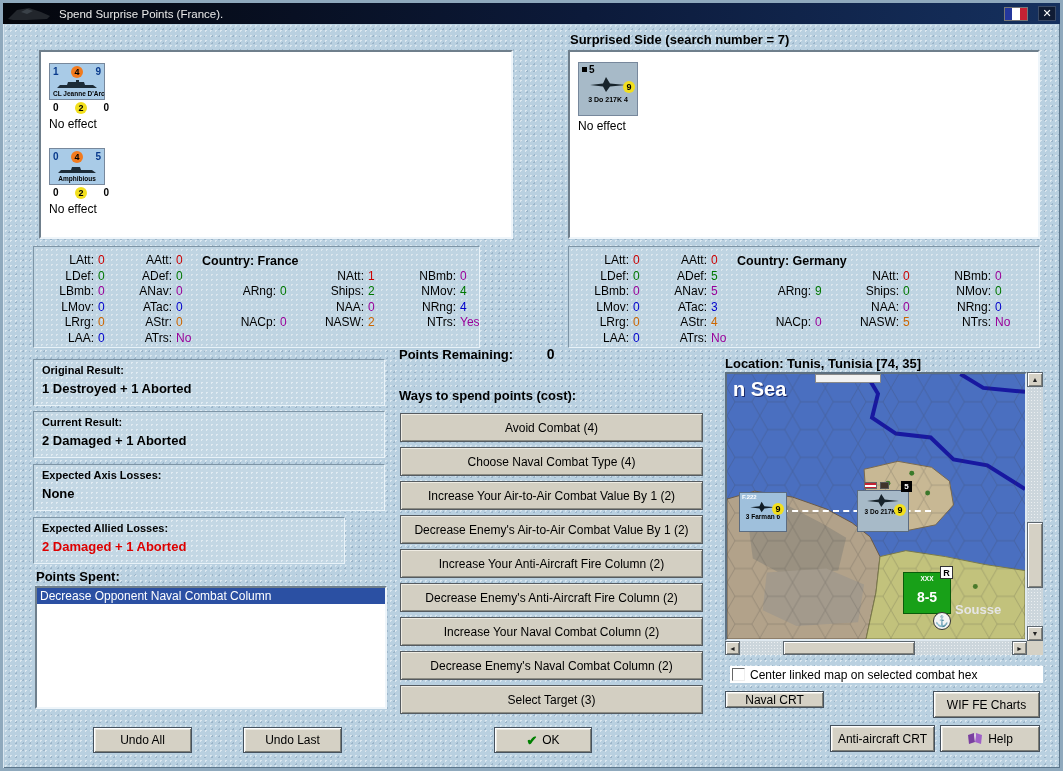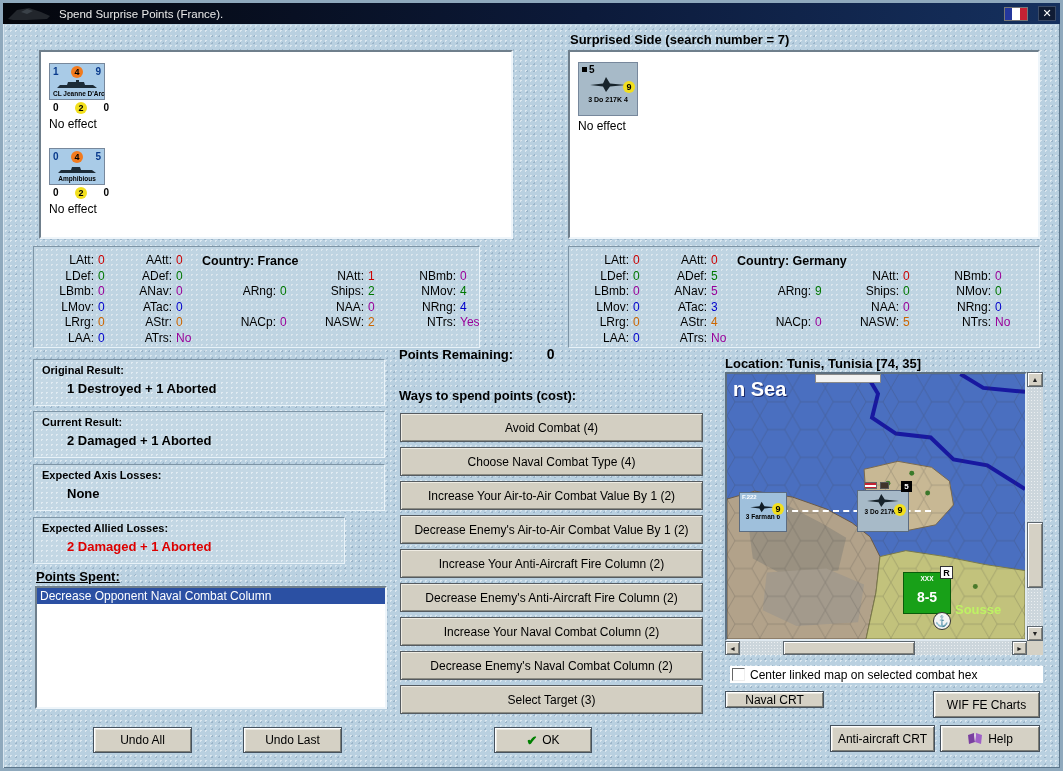--- a/index.html
+++ b/index.html
@@ -20,21 +20,21 @@
   .closebox{width:18px;height:15px;display:flex;align-items:center;justify-content:center;
     color:#fff;font-size:11px;cursor:default;border:1px solid #3a4a66;background:#101c34;}
   
   .hdr{position:absolute;font-weight:bold;font-size:13px;color:#000;}
   .whitebox{position:absolute;background:#fff;border:2px solid;border-color:#6f7f8c #eef5fa #eef5fa #6f7f8c;}
   .info-panel{position:absolute;border:1px solid;border-color:#7e95a6 #e8f2f8 #e8f2f8 #7e95a6;
     background-color:#c3d7e4;
     background-image:radial-gradient(rgba(255,255,255,.5) 1px,transparent 1px);background-size:5px 5px;
     padding:4px 8px;}
   .info-panel .lab{font-weight:bold;font-size:11px;}
-  .info-panel .val{font-weight:bold;font-size:13px;margin-top:5px;margin-left:25px;}
+  .info-panel .val{font-weight:bold;font-size:13px;margin-top:5px;}
   .val.red{color:#dd0000;}
   .btn{position:absolute;background:#d5d1c5;border:1px solid #46525e;color:#000;font-size:12px;
     box-shadow:inset 1px 1px 0 #ffffff,inset -1px -1px 0 #7d7d75,inset 2px 2px 0 #ece9e0;
     display:flex;align-items:center;justify-content:center;cursor:default;white-space:nowrap;}
   .way-col{position:absolute;left:397px;top:410px;width:303px;display:flex;flex-direction:column;gap:5px;}
   .way-btn{position:relative;height:29px;width:100%;background:#d3cfc2;border:1px solid #555b60;
     box-shadow:inset 1px 1px 0 #efece3,inset -1px -1px 0 #8d8d84;
     font-size:12px;display:flex;align-items:center;justify-content:center;white-space:nowrap;}
   
   .stats-box{position:absolute;display:grid;grid-template-columns:78px 78px 104px 88px 92px;
@@ -86,21 +86,21 @@
   .cube5{position:absolute;right:-4px;top:-10px;width:11px;height:11px;background:#000;color:#fff;
     font-size:8px;font-weight:bold;display:flex;align-items:center;justify-content:center;}
   .plane{display:block;margin:1px auto 0;}
   .mapcirc{position:absolute;right:2px;top:14px;}
   .mc-green{left:176px;top:198px;width:48px;height:42px;background:#18a018;border:1px solid #0a5c0a;
     display:flex;flex-direction:column;align-items:center;}
   .mc-green .ech{font-size:6.5px;color:#fff;font-weight:bold;line-height:9px;}
   .mc-green .str{font-size:14px;color:#fff;font-weight:bold;margin-top:6px;}
   .rbadge{position:absolute;right:-3px;top:-7px;width:13px;height:13px;background:#fff;border:1px solid #333;
     font-size:9px;font-weight:bold;color:#000;display:flex;align-items:center;justify-content:center;}
-  .town{position:absolute;left:228px;top:228px;font-size:13px;font-weight:bold;color:#bef264;}
+  .town{position:absolute;left:228px;top:228px;font-size:13px;font-weight:bold;color:#e5e5e5;}
   .anchor{position:absolute;left:206px;top:238px;width:18px;height:18px;border-radius:50%;background:#f4f4f4;
     border:1px solid #333;font-size:11px;display:flex;align-items:center;justify-content:center;color:#111;}
   
   .vscroll{position:absolute;left:302px;top:0;width:16px;height:269px;background:#ccd6dc;
     background-image:radial-gradient(rgba(255,255,255,.6) 1px,transparent 1px);background-size:3px 3px;}
   .hscroll{position:absolute;left:0;top:269px;width:302px;height:14px;background:#ccd6dc;
     background-image:radial-gradient(rgba(255,255,255,.6) 1px,transparent 1px);background-size:3px 3px;}
   .sb-btn{position:absolute;background:#d5d1c5;border:1px solid #5c666e;
     box-shadow:inset 1px 1px 0 #fff,inset -1px -1px 0 #80807a;
     display:flex;align-items:center;justify-content:center;font-size:7px;color:#222;}
@@ -382,21 +382,21 @@
   </div>
   <div class="info-panel" style="left:30px;top:461px;width:352px;height:47px;">
     <div class="lab">Expected Axis Losses:</div>
     <div class="val">None</div>
   </div>
   <div class="info-panel" style="left:30px;top:514px;width:312px;height:47px;">
     <div class="lab">Expected Allied Losses:</div>
     <div class="val red">2 Damaged + 1 Aborted</div>
   </div>
 
-  <div class="hdr" style="left:33px;top:566px;text-decoration:underline;">Points Spent:</div>
+  <div class="hdr" style="left:33px;top:566px;">Points Spent:</div>
   <div class="listbox" style="left:32px;top:583px;width:352px;height:123px;">
     <div class="list-item sel">Decrease Opponent Naval Combat Column</div>
   </div>
 
   <div class="btn" style="left:90px;top:724px;width:99px;height:26px;">Undo All</div>
   <div class="btn" style="left:240px;top:724px;width:99px;height:26px;">Undo Last</div>
 
   <div class="hdr" style="left:396px;top:343px;">
     <span>Points Remaining:</span>
     <span style="margin-left:30px;font-size:14px;">0</span>

